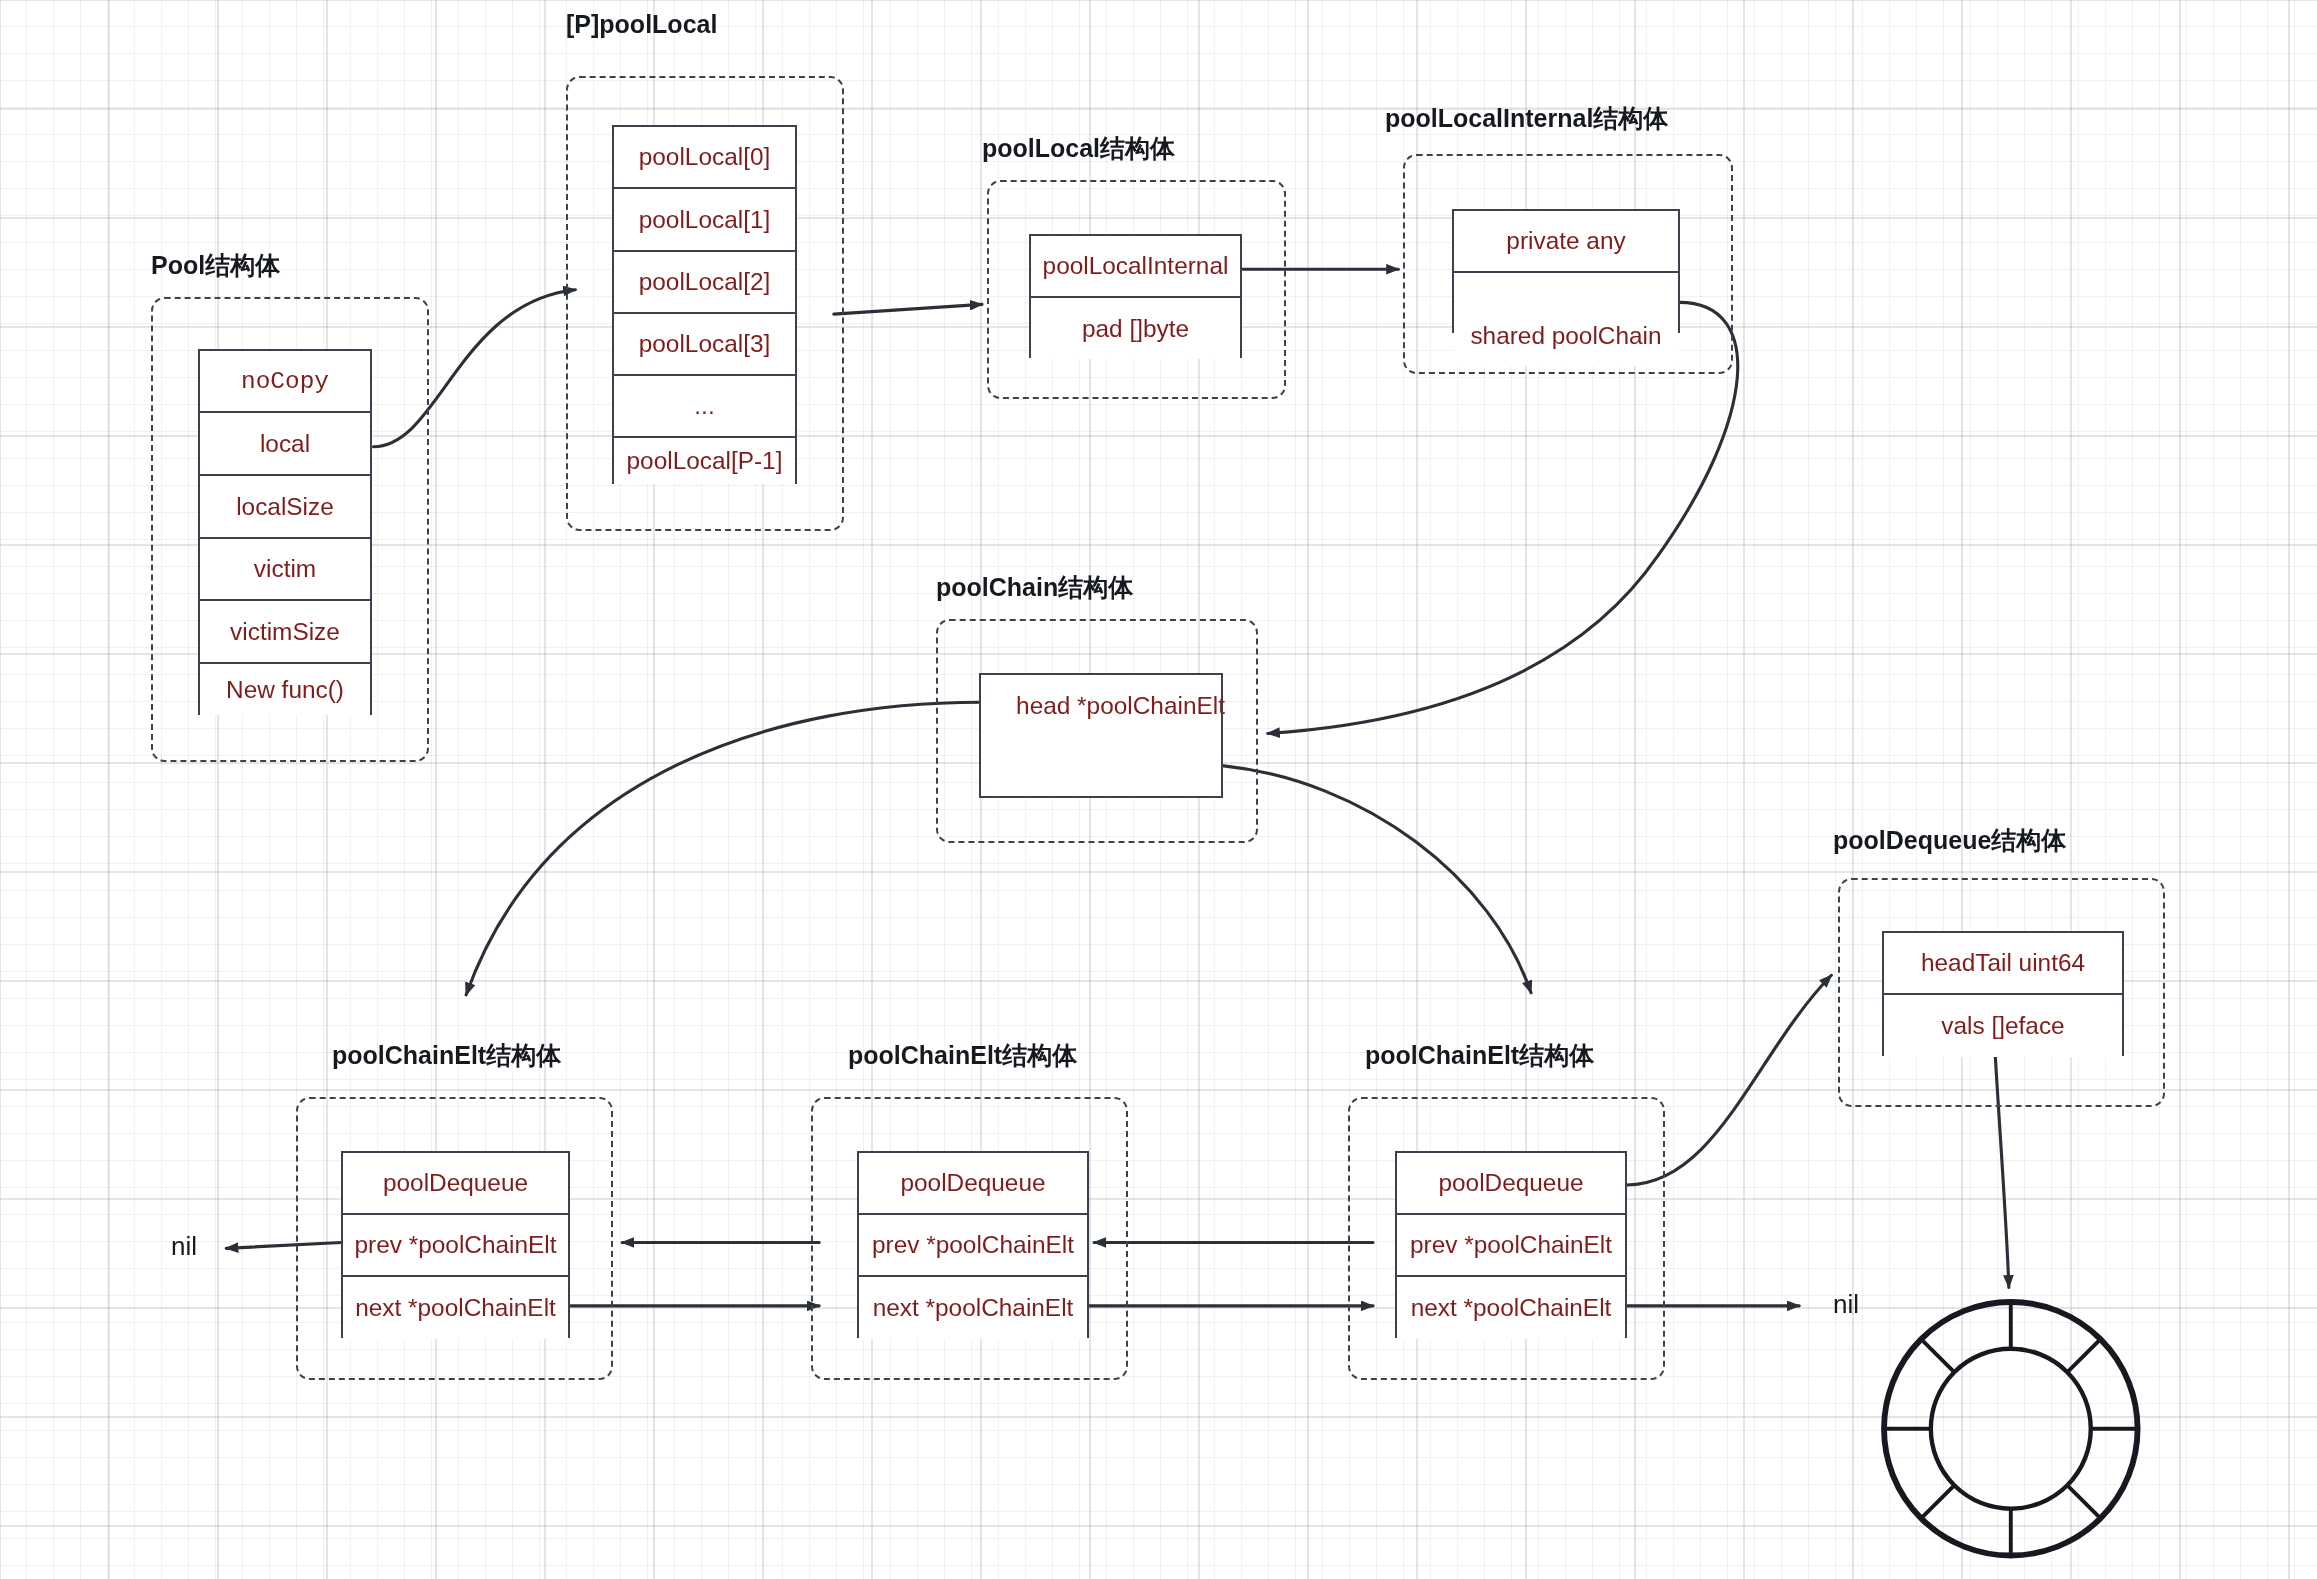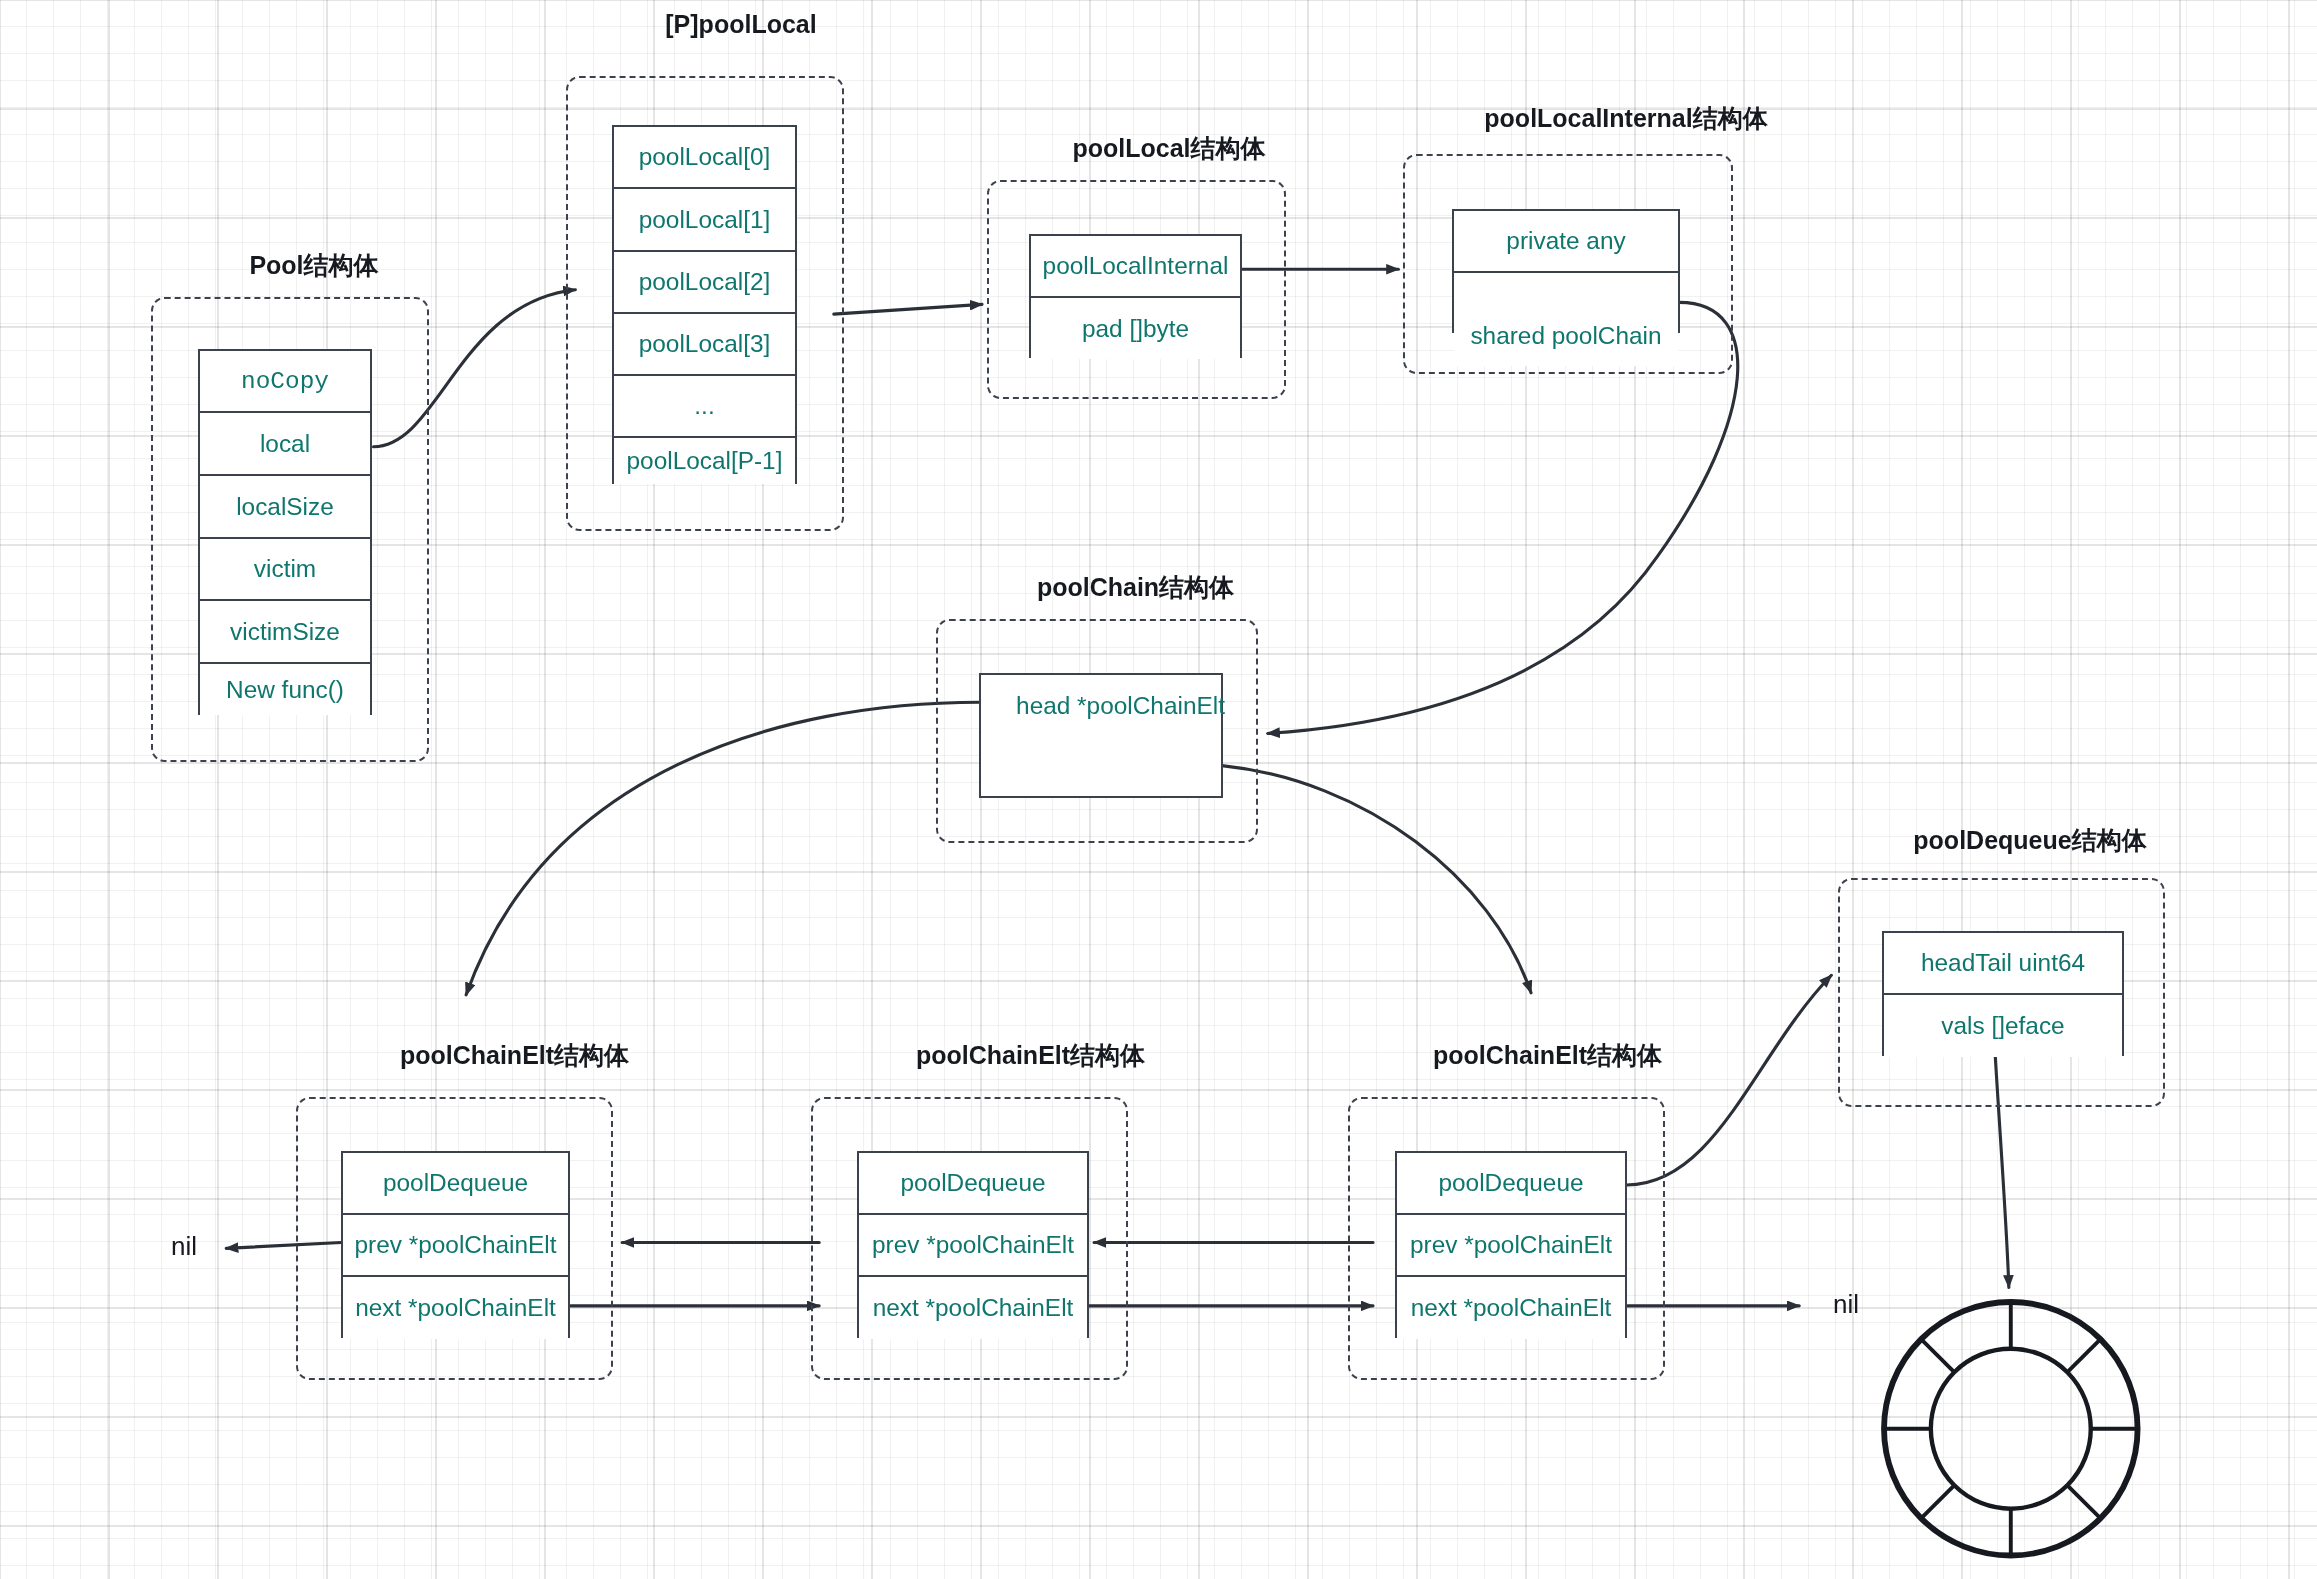--- a/index.html
+++ b/index.html
@@ -31,34 +31,33 @@
     border-radius:13.7px;
     box-sizing:border-box;
     background:transparent;
   }
   .gtitle{
     position:absolute;
     font-weight:bold;
     font-size:25px;
     color:#16191f;
     white-space:nowrap;
-    text-align:center;
-    padding-left:36px;
+    text-align:left;
   }
   .rec{
     position:absolute;
     border:2.9px solid #3b414d;
     box-sizing:border-box;
     background:#ffffff;
   }
   .row{
     border-bottom:2.9px solid #3b414d;
     box-sizing:border-box;
     display:flex;align-items:center;justify-content:center;
-    font-size:24.4px;color:#0f766e;
+    font-size:24.4px;color:#7f1d1d;
     background:#ffffff;
     white-space:nowrap;
   }
   .row:last-child{border-bottom:none;}
   .nil{
     position:absolute;
     font-size:26px;color:#16191f;
     white-space:nowrap;
   }
 </style>

